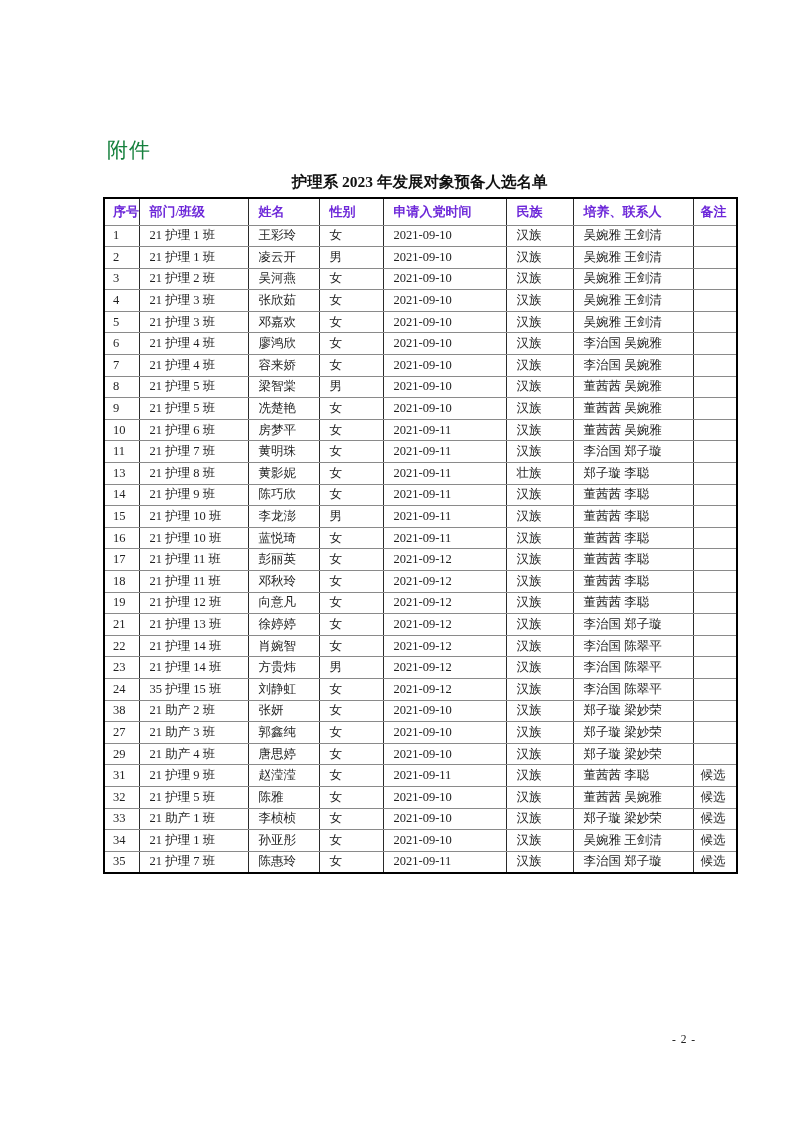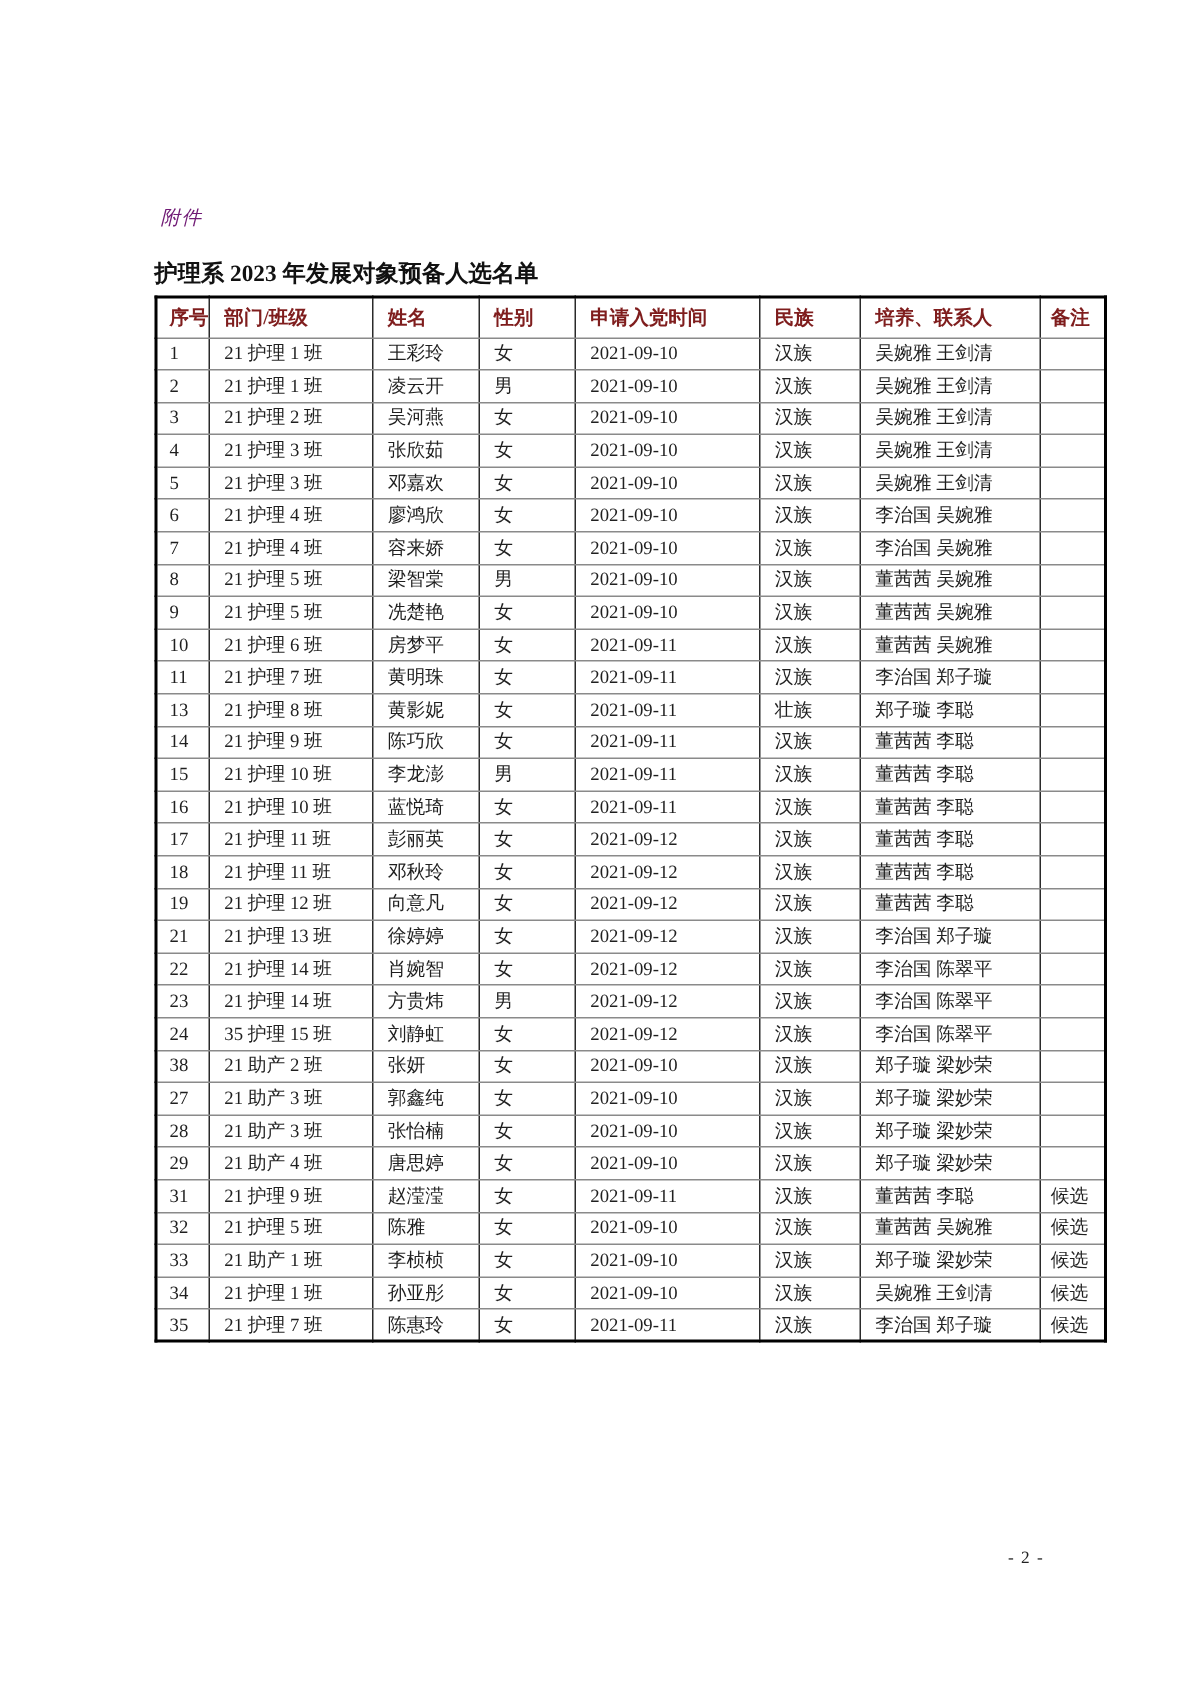--- a/index.html
+++ b/index.html
@@ -7,30 +7,29 @@
   body {
     width: 800px; height: 1131px;
     position: relative;
     font-family: "Liberation Serif", "DejaVu Serif", serif;
     color: #1c1c1c;
     overflow: hidden;
   }
   .attachment-label {
     position: absolute;
     left: 107px; top: 136px;
-    font-size: 13px;
+    font-size: 21px;
     letter-spacing: 1px;
-    color: #701a75;
-    font-style: italic;
+    color: #15803d;
   }
   .doc-title {
     position: absolute;
     left: 103px; top: 172px;
     width: 633px;
-    text-align: left;
+    text-align: center;
     font-size: 15.5px;
     font-weight: bold;
     color: #111;
   }
   .roster-table {
     position: absolute;
     left: 103px; top: 197px;
     width: 633px;
     border-collapse: collapse;
     table-layout: fixed;
@@ -44,21 +43,21 @@
     overflow: hidden;
     white-space: nowrap;
     vertical-align: middle;
     text-align: left;
     padding: 0 2px 0 10px;
   }
   .roster-table th {
     height: 27px;
     font-size: 13px;
     font-weight: bold;
-    color: #7f1d1d;
+    color: #6d28d9;
   }
   .roster-table td {
     height: 21.6px;
     font-size: 12.5px;
     color: #1f1f1f;
   }
   .roster-table th:first-child, .roster-table td:first-child { padding-left: 8px; }
   .roster-table td:last-child, .roster-table th:last-child { padding-left: 7px; }
   .page-number {
     position: absolute;
@@ -333,30 +332,20 @@
         <td>27</td>
         <td>21 助产 3 班</td>
         <td>郭鑫纯</td>
         <td>女</td>
         <td>2021-09-10</td>
         <td>汉族</td>
         <td>郑子璇 梁妙荣</td>
         <td></td>
       </tr>
       <tr>
-        <td>28</td>
-        <td>21 助产 3 班</td>
-        <td>张怡楠</td>
-        <td>女</td>
-        <td>2021-09-10</td>
-        <td>汉族</td>
-        <td>郑子璇 梁妙荣</td>
-        <td></td>
-      </tr>
-      <tr>
         <td>29</td>
         <td>21 助产 4 班</td>
         <td>唐思婷</td>
         <td>女</td>
         <td>2021-09-10</td>
         <td>汉族</td>
         <td>郑子璇 梁妙荣</td>
         <td></td>
       </tr>
       <tr>

